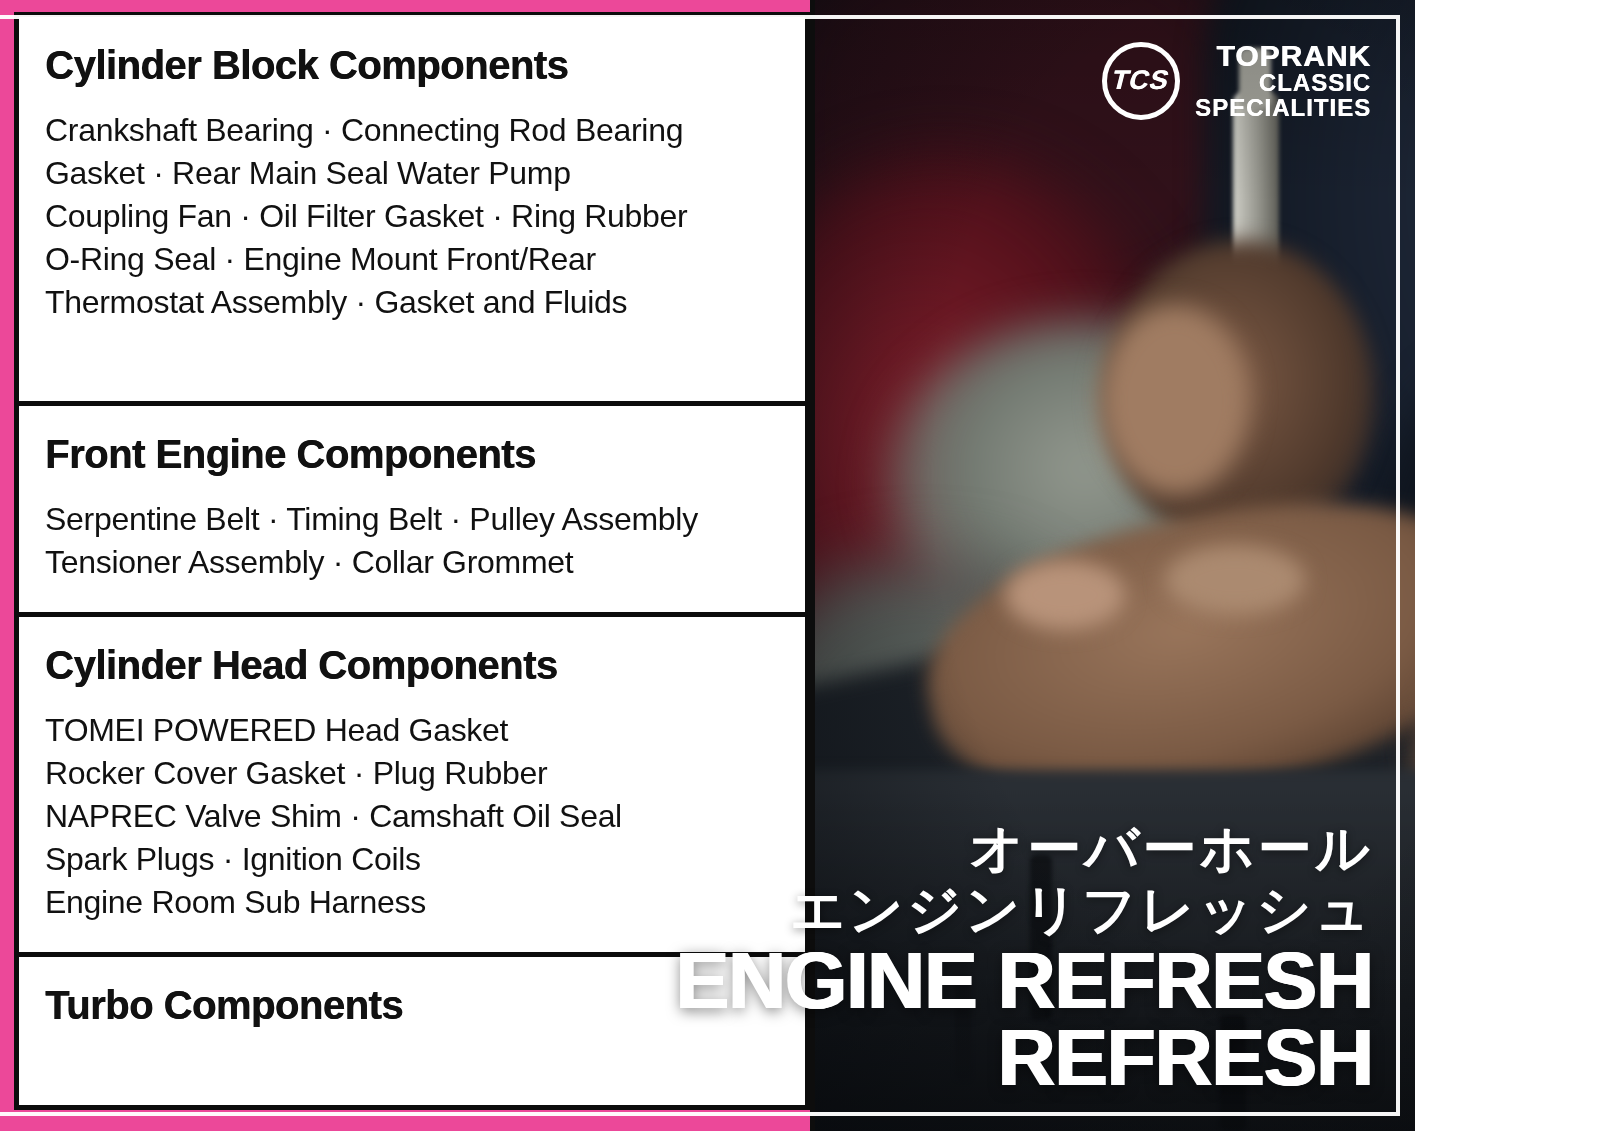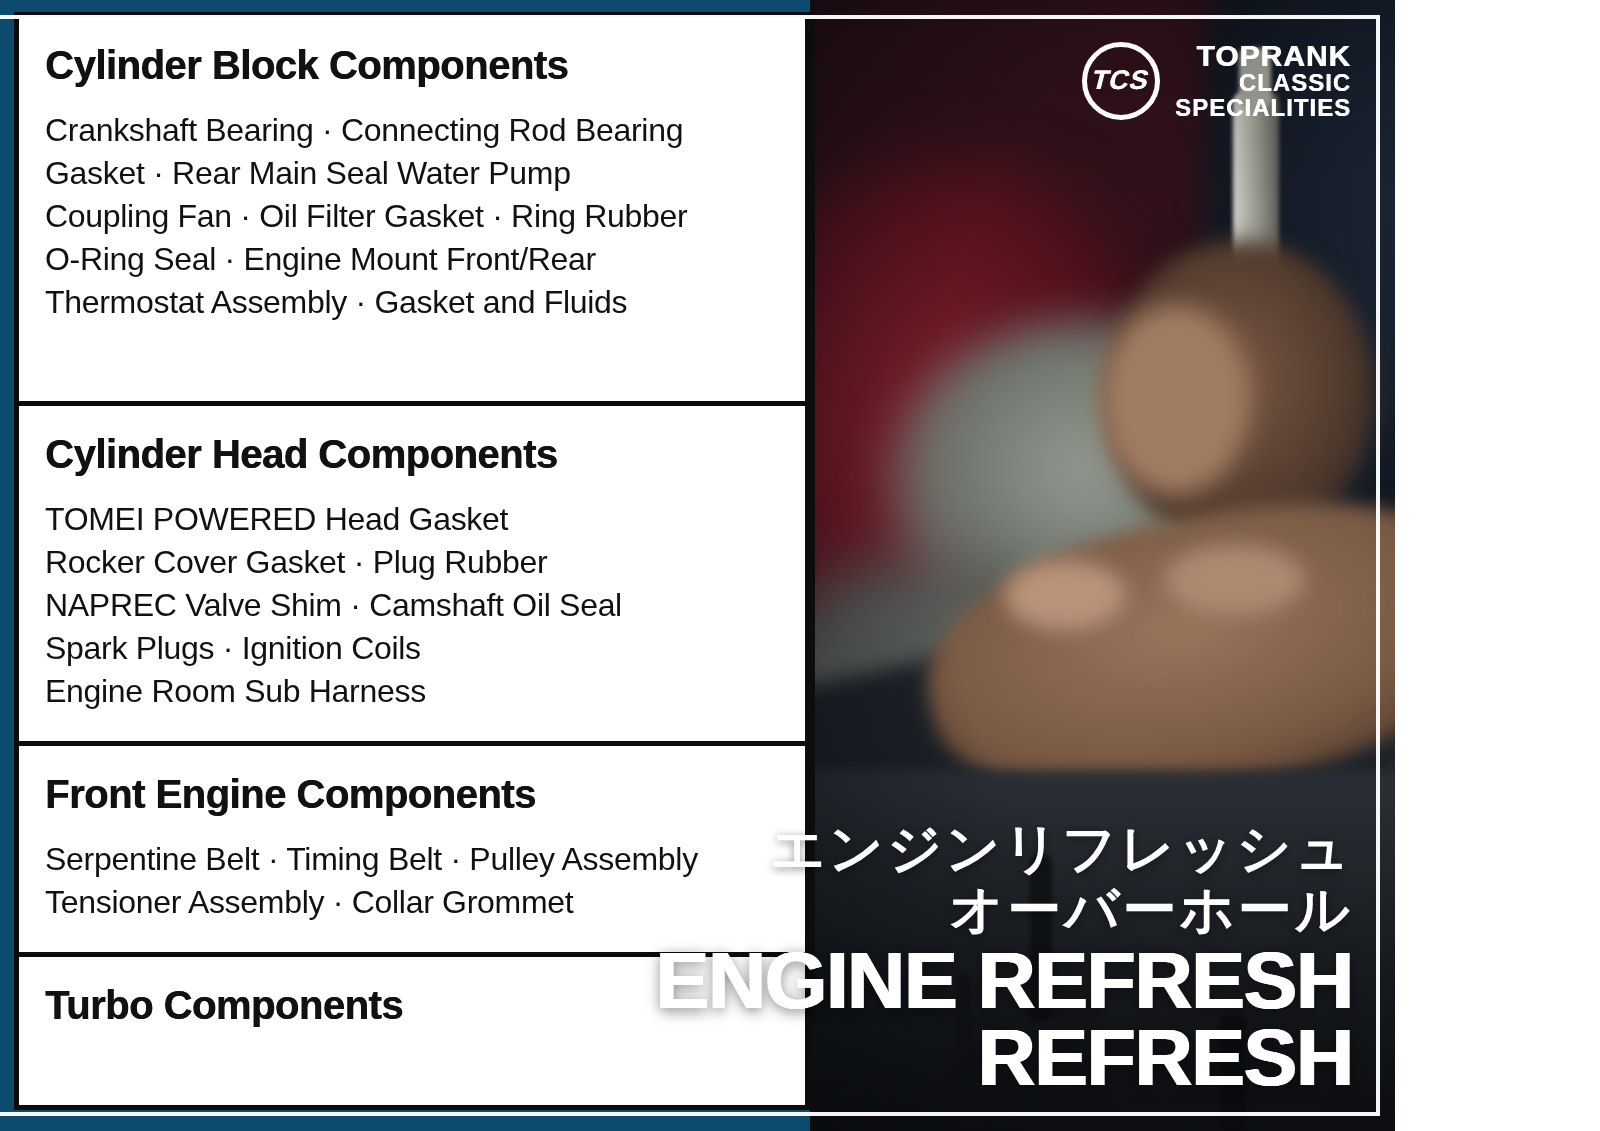--- a/index.html
+++ b/index.html
@@ -1,18 +1,18 @@
 <!DOCTYPE html>
 <html><head>
 <meta charset="utf-8">
 <style>
   html,body{margin:0;padding:0;background:#ffffff;}
   .stage{
-    position:relative;width:1395px;height:1131px;background:#0c4a6e;overflow:hidden;
-    font-family:"Liberation Sans","DejaVu Sans",sans-serif;color:#111;
+    position:relative;width:1395px;height:1131px;background:#ec4899;overflow:hidden;
+    font-family:"Liberation Sans","DejaVu Sans",sans-serif;color:#111;padding-left:20px;
   }
   
   .panel{position:absolute;left:14px;top:12px;width:796px;z-index:3;}
   .card{
     box-sizing:border-box;border:5px solid #0c0c0c;background:#ffffff;
     padding:26px 24px 28px 26px;margin-top:-5px;
   }
   .card:first-child{margin-top:0;}
   .card h2{
     margin:0 0 22px 0;font-size:40px;line-height:1.1;font-weight:bold;letter-spacing:-0.5px;
@@ -89,33 +89,33 @@
 
     <section class="card c1">
       <h2>Cylinder Block Components</h2>
       <div class="line">Crankshaft Bearing · Connecting Rod Bearing</div>
       <div class="line">Gasket · Rear Main Seal Water Pump</div>
       <div class="line">Coupling Fan · Oil Filter Gasket · Ring Rubber</div>
       <div class="line">O-Ring Seal · Engine Mount Front/Rear</div>
       <div class="line">Thermostat Assembly · Gasket and Fluids</div>
     </section>
 
+    <section class="card c3">
+      <h2>Front Engine Components</h2>
+      <div class="line">Serpentine Belt · Timing Belt · Pulley Assembly</div>
+      <div class="line">Tensioner Assembly · Collar Grommet</div>
+    </section>
+
     <section class="card c2">
       <h2>Cylinder Head Components</h2>
       <div class="line">TOMEI POWERED Head Gasket</div>
       <div class="line">Rocker Cover Gasket · Plug Rubber</div>
       <div class="line">NAPREC Valve Shim · Camshaft Oil Seal</div>
       <div class="line">Spark Plugs · Ignition Coils</div>
       <div class="line">Engine Room Sub Harness</div>
-    </section>
-
-    <section class="card c3">
-      <h2>Front Engine Components</h2>
-      <div class="line">Serpentine Belt · Timing Belt · Pulley Assembly</div>
-      <div class="line">Tensioner Assembly · Collar Grommet</div>
     </section>
 
     <section class="card c4">
       <h2>Turbo Components</h2>
     </section>
 
   </div>
 
   <div class="photo">
     <div class="shape ph-maroon"></div>
@@ -148,19 +148,19 @@
       <span>TCS</span>
     </div>
     <div class="brand-text">
       <span class="brand-name">TOPRANK</span>
       <span class="brand-sub">CLASSIC</span>
       <span class="brand-sub">SPECIALITIES</span>
     </div>
   </div>
 
   <div class="titles">
+    <div class="jp">オーバーホール</div>
     <div class="jp">エンジンリフレッシュ</div>
-    <div class="jp">オーバーホール</div>
     <div class="en first">ENGINE REFRESH</div>
     <div class="en">REFRESH</div>
   </div>
 
 </div>
 
 </body></html>

